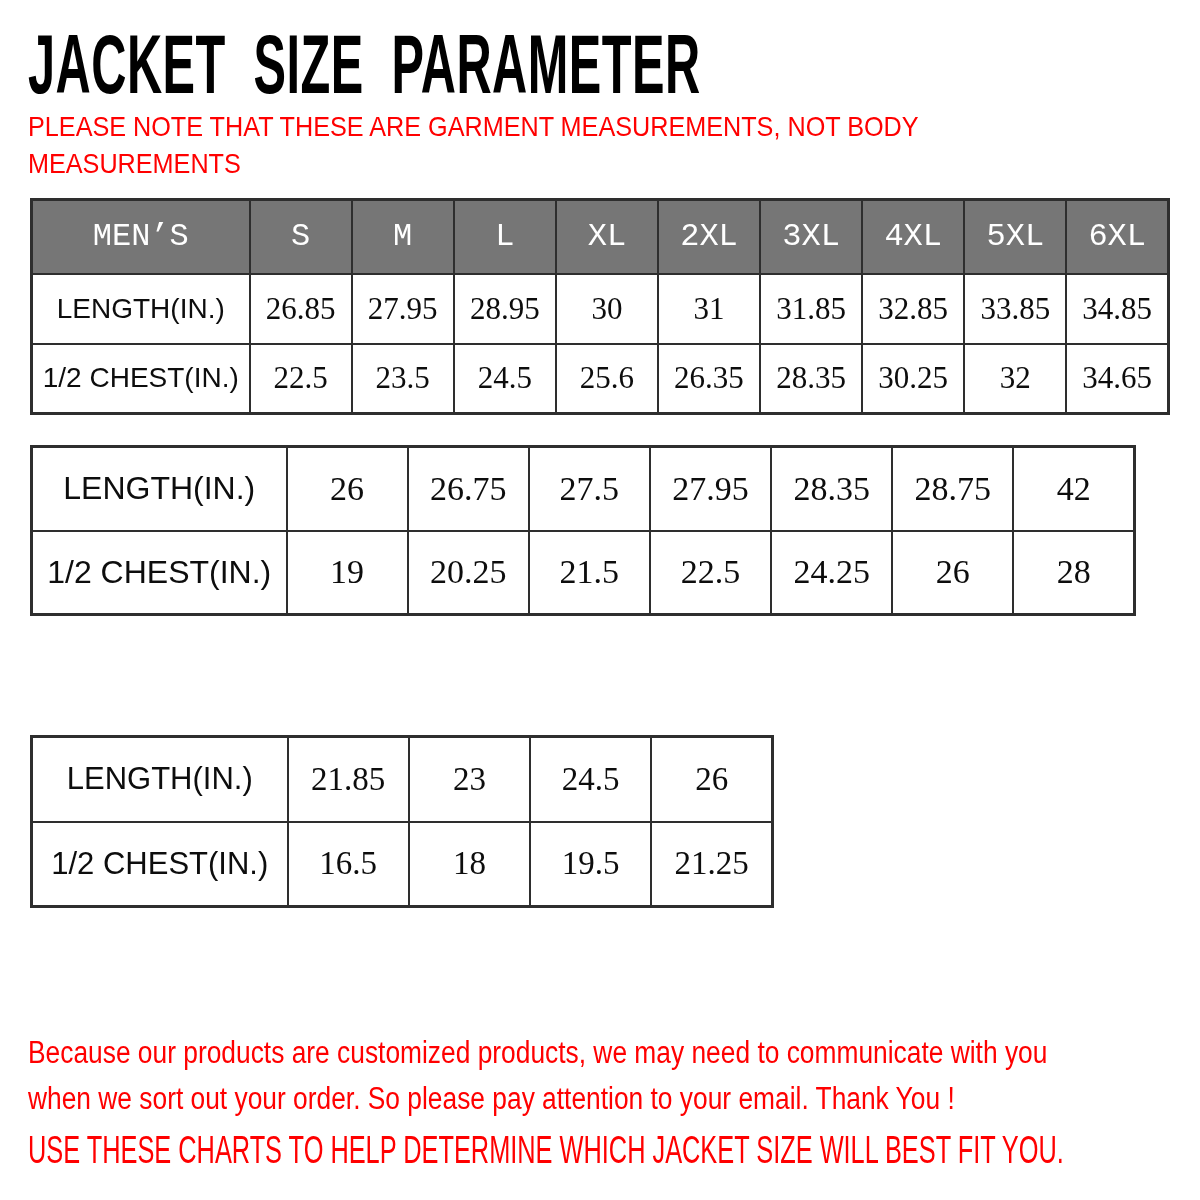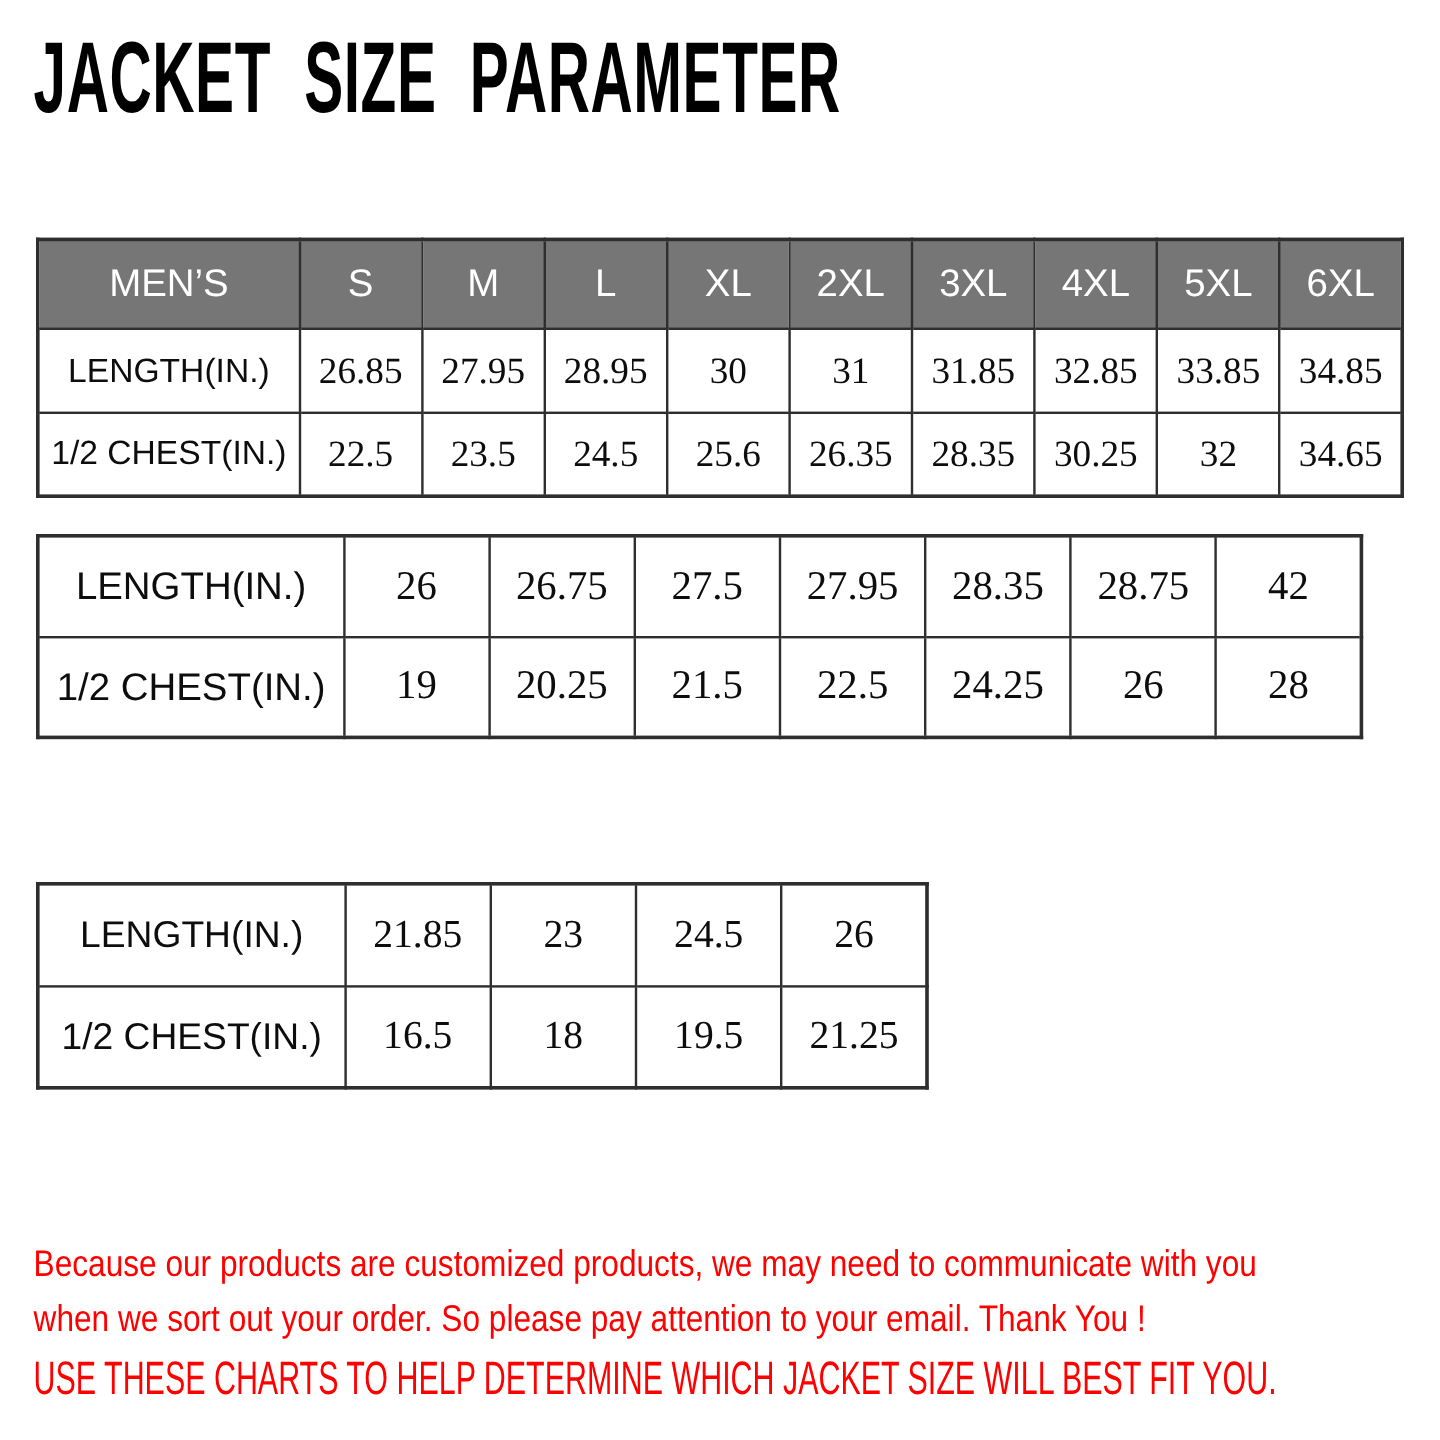--- a/index.html
+++ b/index.html
@@ -25,21 +25,21 @@
   table.size-table th, table.size-table td { border: 2px solid #2e2e2e; text-align: center;
                      vertical-align: middle; padding: 0; font-weight: normal; overflow: hidden; }
   table.size-table tr.head th { background: #767676; color: #ffffff; }
   td.num { font-family: "Liberation Serif", serif; color: #0d0d0d; margin-top: 41px; }
   td.rowlabel { color: #0d0d0d; }
 
   
   .t-mens { left: 30px; top: 198px; width: 1140px; }
   .t-mens tr.head { height: 74px; }
   .t-mens tr.body { height: 70px; }
-  .t-mens tr.head th { font-size: 32px; }
+  .t-mens tr.head th { font-size: 32px; font-family: Liberation Mono, monospace; }
   .t-mens td.rowlabel { font-size: 28px; }
   .t-mens td.num { font-size: 31px; }
   .t-mens col.c0 { width: 218px; }
 
   
   .t-womens { left: 30px; top: 445px; width: 1106px; }
   .t-womens tr.head { height: 90px; }
   .t-womens tr.body { height: 84px; }
   .t-womens tr.head th { font-size: 37px; }
   .t-womens td.rowlabel { font-size: 32px; }
@@ -65,20 +65,22 @@
   .usage-line .squeeze { transform: scaleX(0.65); }
 </style>
 </head>
 <body>
 
 <div class="page">
 
   <h1 class="title"><span class="squeeze">JACKET SIZE PARAMETER</span></h1>
 
   <div class="note">
+    <div class="line"><span class="squeeze">PLEASE NOTE THAT THESE ARE GARMENT MEASUREMENTS, NOT BODY</span></div>
+    <div class="line"><span class="squeeze">MEASUREMENTS</span></div>
   </div>
 
   <table class="size-table t-mens">
     <colgroup>
       <col class="c0">
         <col>
         <col>
         <col>
         <col>
         <col>

